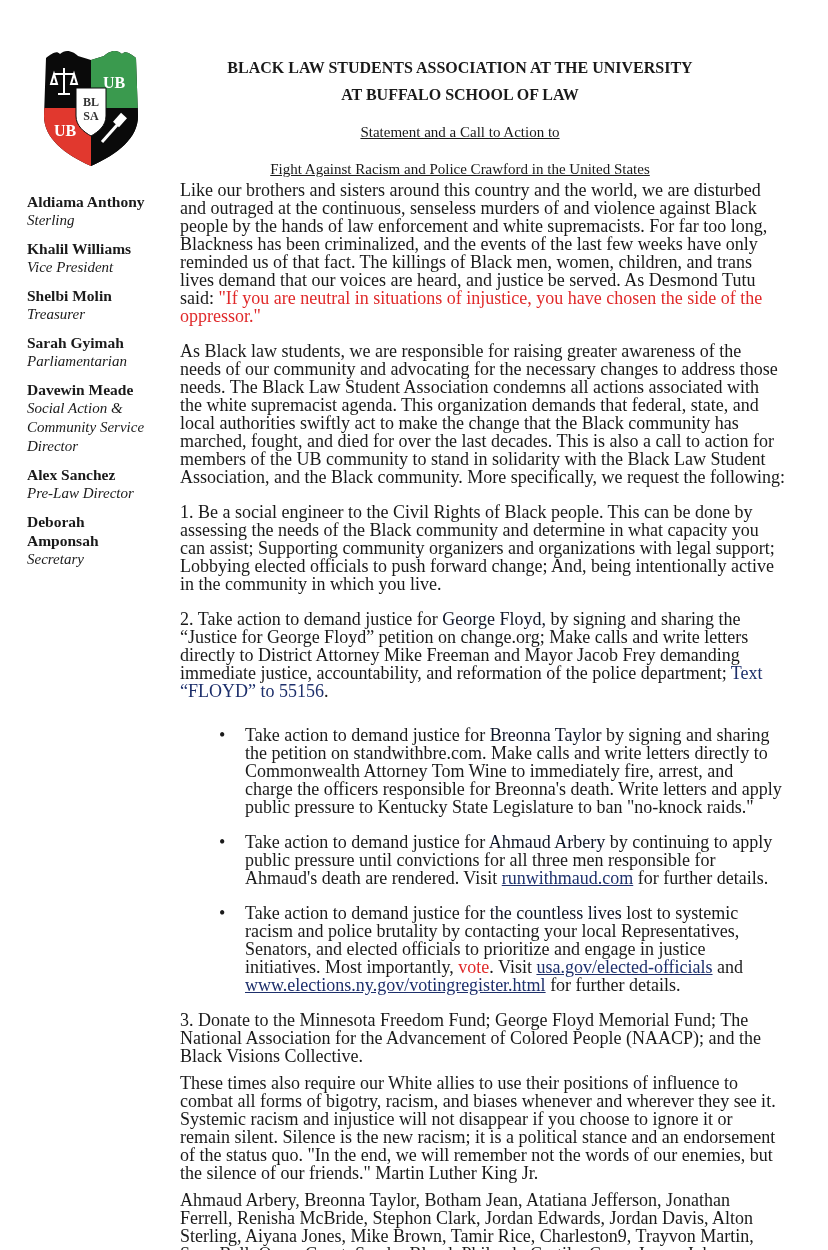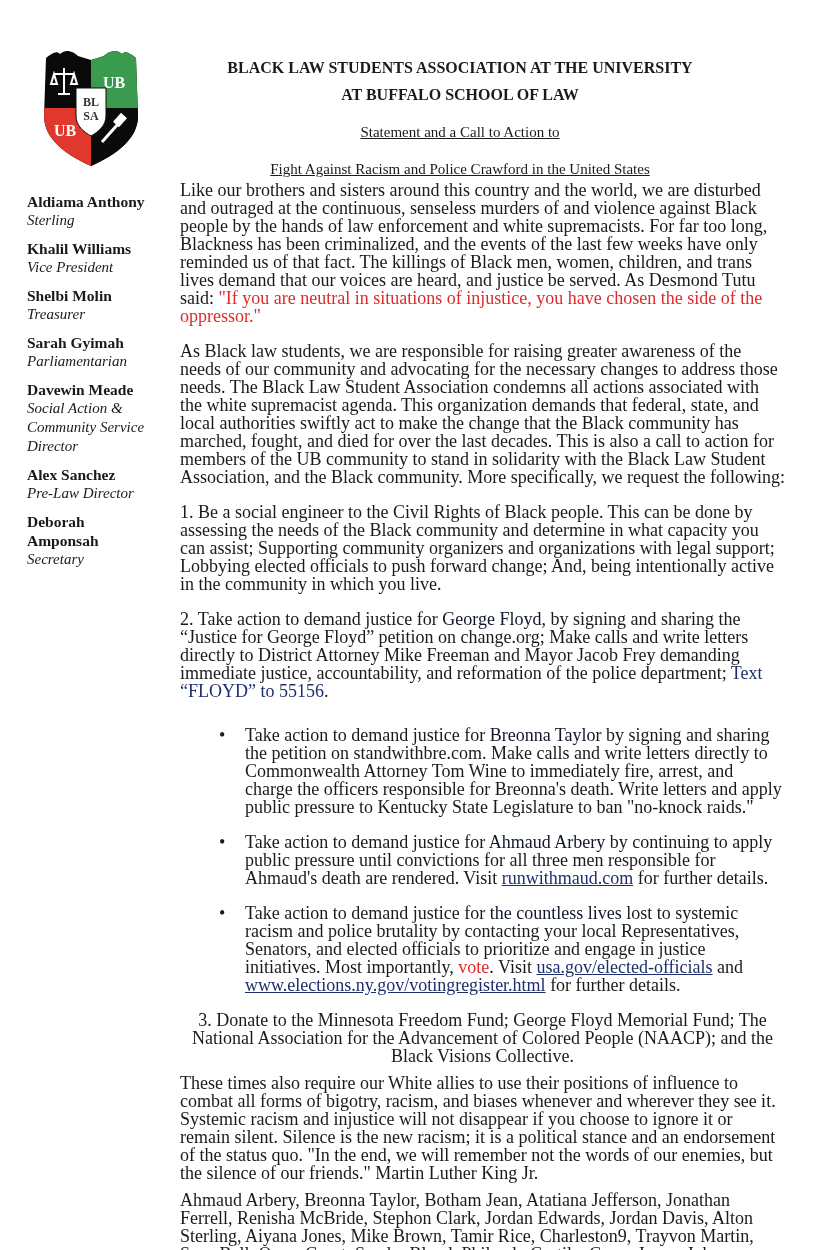--- a/index.html
+++ b/index.html
@@ -22,21 +22,21 @@
   .p2 { margin-top: 17px !important; }
   .p3 { margin-top: 17px !important; }
   .p4 { margin-top: 17px !important; }
   .red { color: #e0292a; }
   .gold { color: #0f172a; }
   .navy { color: #1d2f6b; }
   .link { color: #1d2f6b; text-decoration: underline; cursor: pointer; }
   .bullets { list-style: none; margin: 0; padding: 0; margin-left: 65px; margin-top: 26px; }
   .bullets li { position: relative; margin-bottom: 17px; }
   .bullets li .bullet { position: absolute; left: -26px; top: 0; }
-  .p5 { margin-top: 9px !important; text-align: center; }
+  .p5 { margin-top: 9px !important; }
   .p6 { margin-top: 9px !important; }
   .p7 { margin-top: 9px !important; }
   .say { color: #0f172a; font-weight: bold; font-style: italic; }
 </style>
 </head>
 <body>
 
 <div class="logo">
   <svg width="106" height="122" viewBox="0 0 106 122">
     <defs>

